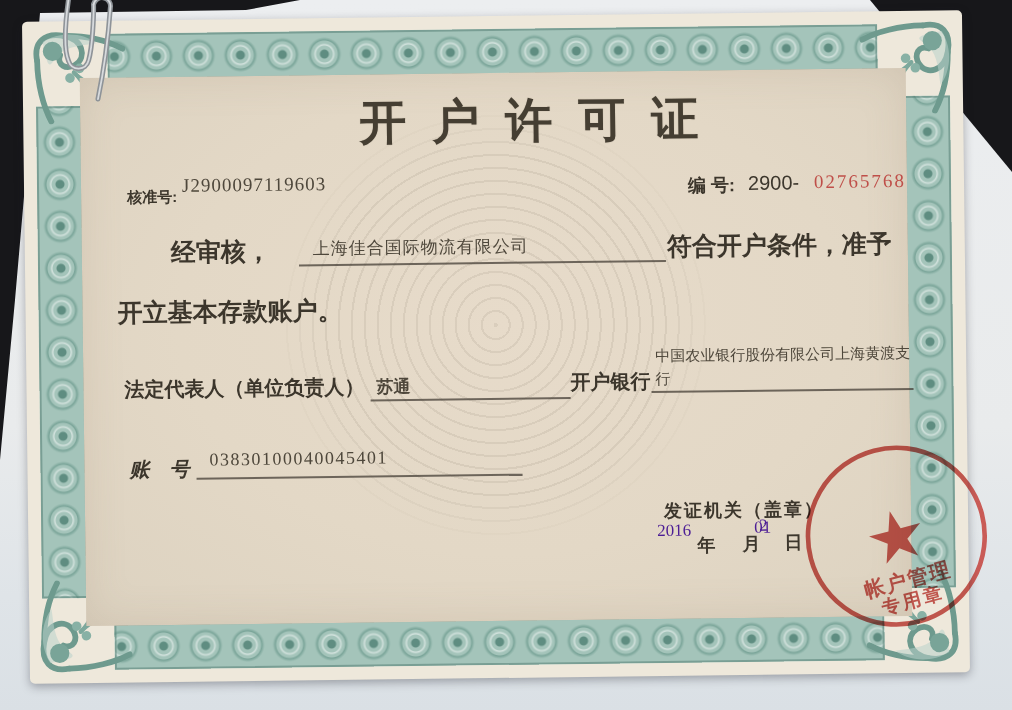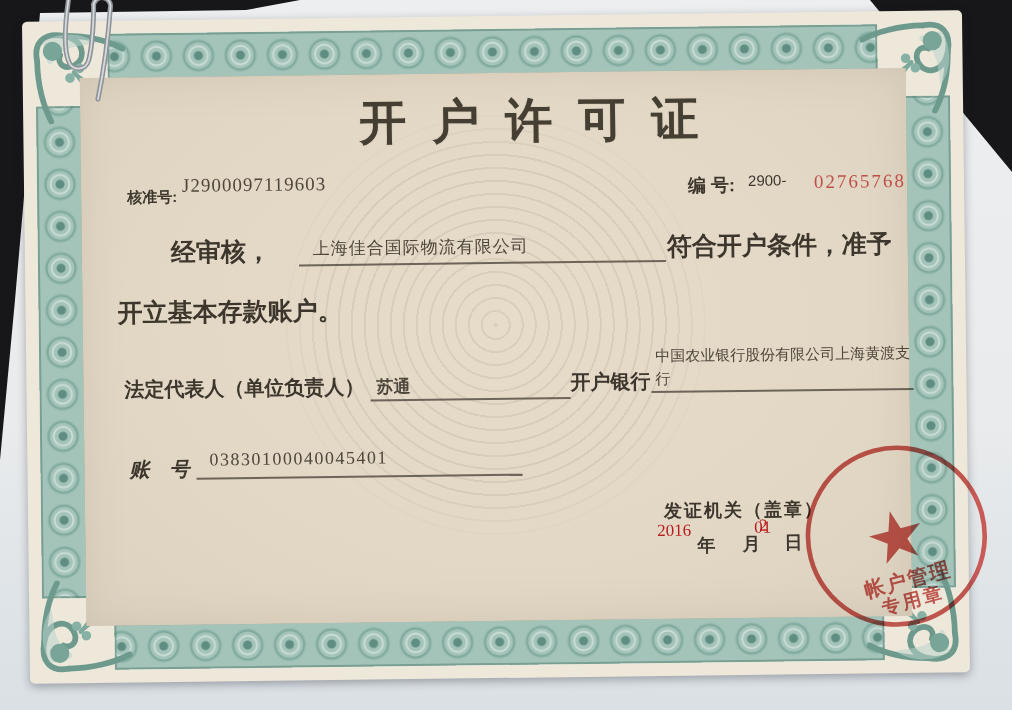--- a/index.html
+++ b/index.html
@@ -42,21 +42,21 @@
   .content{position:absolute;inset:0;color:#3d372d;}
   .abs{position:absolute;white-space:nowrap;}
   .title{font-family:"DejaVu Serif",serif;font-weight:700;font-size:47px;
     letter-spacing:26px;color:#453e32;text-shadow:0 0 1px rgba(70,60,45,.4);}
   .lbl{font-weight:700;color:#3c362c;}
   .val{font-family:"Liberation Serif",serif;color:#4e473b;}
   .uline{position:absolute;border-bottom:2px solid rgba(68,62,54,.75);}
   .red{color:#bf4f49;letter-spacing:2px;font-family:"Liberation Serif",serif;}
   .big{font-size:25px;}
   .dunit{font-weight:700;font-size:18px;}
-  .dnum{font-family:"Liberation Serif",serif;font-size:17px;color:#b91c1c;}
+  .dnum{font-family:"Liberation Serif",serif;font-size:17px;color:#4c1d95;}
   
   .seal{position:absolute;left:775px;top:432px;width:186px;height:186px;
     transform:rotate(-14deg);opacity:.85;mix-blend-mode:multiply;z-index:5;}
   
   .clip{position:absolute;left:48px;top:-4px;width:72px;height:118px;z-index:6;
     transform:rotate(4deg);}
 </style>
 </head>
 <body>
 
@@ -105,21 +105,21 @@
   </div>
 
   <div class="content">
 
     <div class="abs title" style="left:336px;top:74px;">开户许可证</div>
 
     <div class="abs lbl" style="left:103px;top:168px;font-size:15px;">核准号:</div>
     <div class="abs val" style="left:158px;top:155px;font-size:19px;letter-spacing:1px;">J2900097119603</div>
 
     <div class="abs lbl" style="left:664px;top:160px;font-size:18px;">编 号:</div>
-    <div class="abs" style="left:724px;top:159px;font-size:15px;color:#3d372d;">2900-</div>
+    <div class="abs" style="left:724px;top:159px;font-size:20px;color:#3d372d;">2900-</div>
     <div class="abs red" style="left:790px;top:159px;font-size:19px;">02765768</div>
 
     <div class="abs lbl big" style="left:146px;top:216px;">经审核，</div>
     <div class="uline" style="left:274px;top:214px;width:367px;height:32px;"></div>
     <div class="abs val" style="left:288px;top:219px;font-size:17px;letter-spacing:1px;">上海佳合国际物流有限公司</div>
     <div class="abs lbl big" style="left:642px;top:216px;">符合开户条件，准予</div>
 
     <div class="abs lbl big" style="left:92px;top:276px;">开立基本存款账户。</div>
 
     <div class="abs lbl" style="left:98px;top:356px;font-size:20px;">法定代表人（单位负责人）</div>

